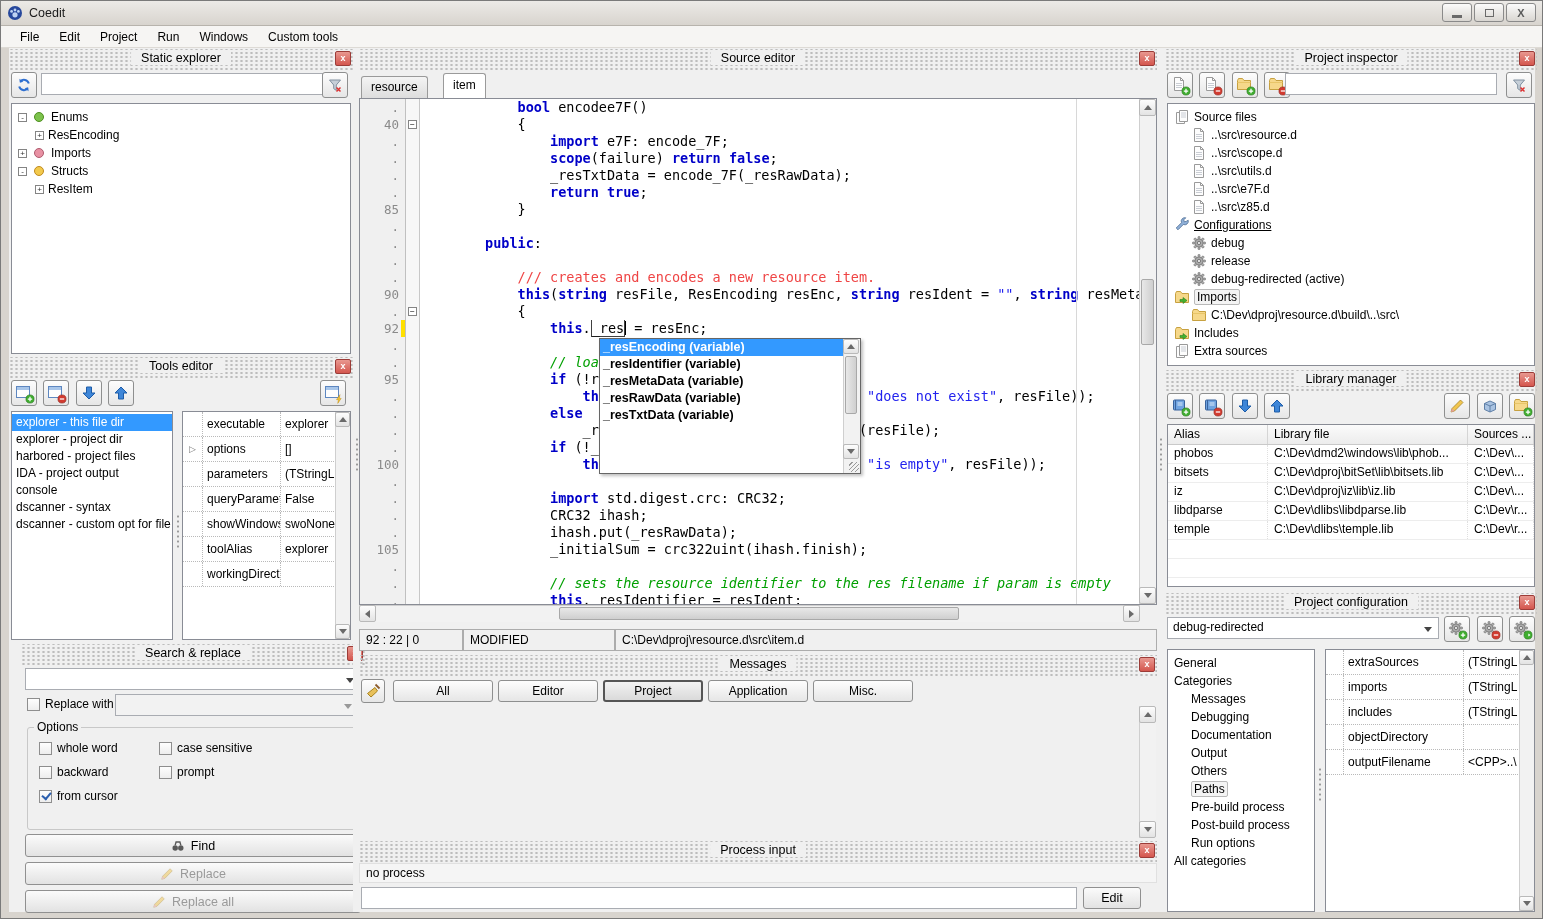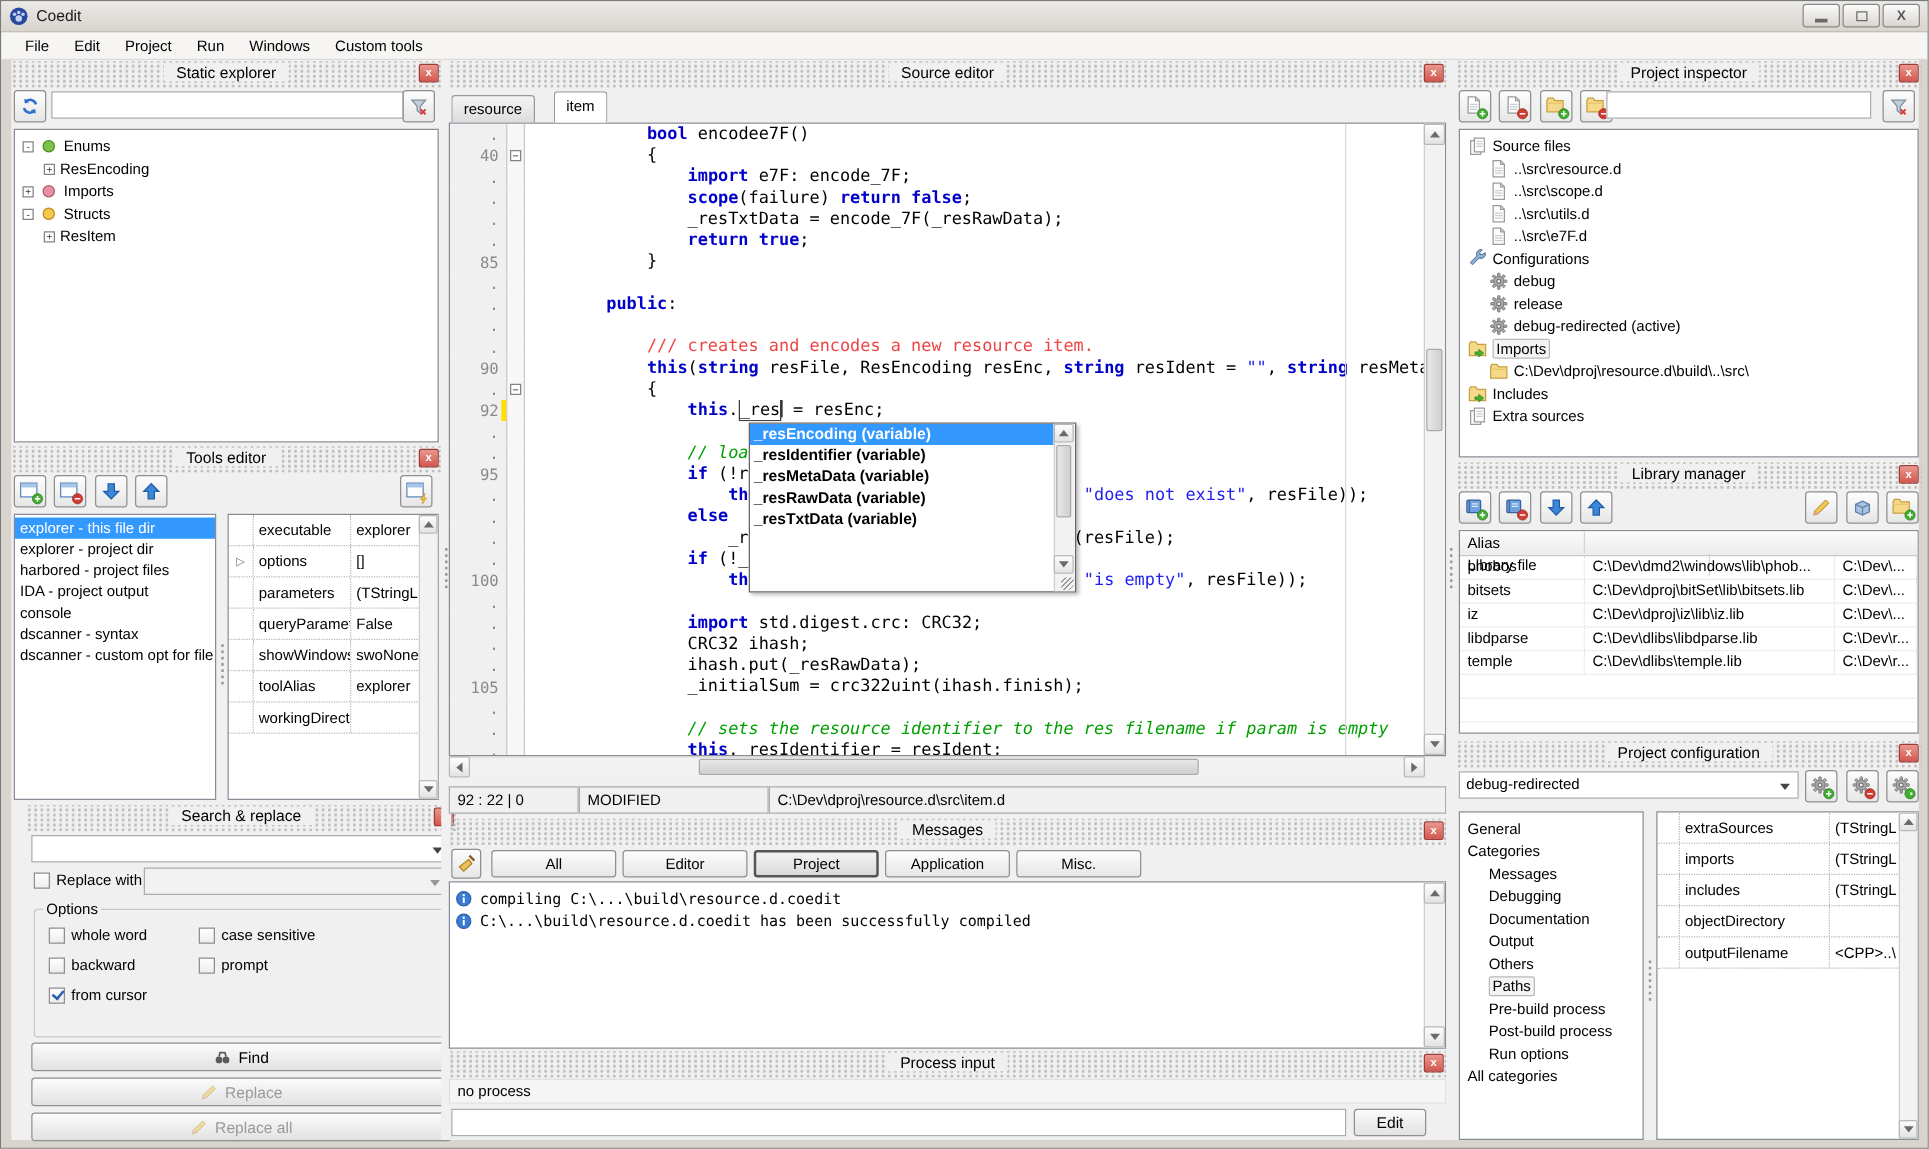--- a/index.html
+++ b/index.html
@@ -122,21 +122,21 @@
     display:inline-block;position:relative;margin-right:5px;flex:none;}
   .cb.on:after{content:"";position:absolute;left:2px;top:1px;width:7px;height:4px;
     border-left:2px solid #2B5FAF;border-bottom:2px solid #2B5FAF;transform:rotate(-50deg);}
   .chkrow{display:flex;align-items:center;position:absolute;}
   .bigbtn{position:absolute;height:23px;border:1px solid #909090;border-radius:3px;
     background:linear-gradient(#FBFBFB,#E2E2E2);display:flex;align-items:center;justify-content:center;font-size:12.5px;}
   .bigbtn.disabled{color:#9a9a9a;}
   fieldset{border:1px solid #C8C8C8;border-radius:3px;margin:0;padding:2px 6px;}
   legend{font-size:12px;padding:0 3px;}
   
-  .tblhead{display:flex;background:linear-gradient(#FBFBFB,#ECECEC);border-bottom:1px solid #C9C9C9;height:20px;flex-direction:column;}
+  .tblhead{display:flex;background:linear-gradient(#FBFBFB,#ECECEC);border-bottom:1px solid #C9C9C9;height:20px;}
   .tblhead div{padding:2px 6px;border-right:1px solid #D5D5D5;overflow:hidden;white-space:nowrap;}
   .tblrow{display:flex;height:19px;border-bottom:1px solid #EDEDED;}
   .tblrow div{padding:1px 6px;border-right:1px dotted #E0E0E0;overflow:hidden;white-space:nowrap;}
   .col0{width:100px;flex:none;} .col1{width:200px;flex:none;} .col2{flex:1;}
 </style>
 </head>
 <body>
 
 <svg width="0" height="0" style="position:absolute">
   <defs>
@@ -600,28 +600,20 @@
       <span class="hclose">x</span>
     </div>
     <div style="position:absolute;left:2px;top:24px;">
       <span class="tbtn" style="width:24px;height:24px;">
           <svg class="ic16">
             <use href="#i-broom"></use>
           </svg>
         </span>
     </div>
     <div></div>
-    <div class="sunken" style="position:absolute;left:0;top:50px;right:0;bottom:0;padding:4px 0;">
-        <div class="mrow"><svg class="ic14">
-            <use href="#i-info" xlink:href="#i-info"></use>
-          </svg><span>compiling C:\...\build\resource.d.coedit</span></div>
-        <div class="mrow"><svg class="ic14">
-            <use href="#i-info" xlink:href="#i-info"></use>
-          </svg><span>C:\...\build\resource.d.coedit has been successfully compiled</span></div>
-      </div>
     <div class="vsb" style="right:1px;top:51px;bottom:1px;">
       <span class="sbtn" style="top:0;left:-1px;">
           <span class="tri-u"></span>
         </span>
       <span class="sbtn" style="bottom:0;left:-1px;">
           <span class="tri-d"></span>
         </span>
     </div>
   <div class="fbtn" style="left: 34px; top: 25px; width: 100px;">All</div>
       <div class="fbtn" style="left: 139px; top: 25px; width: 100px;">Editor</div>
@@ -723,21 +715,27 @@
             <use href="#i-doc" xlink:href="#i-doc"></use>
           </svg>
           <span>..\src\utils.d</span>
         </div>
         <div class="trow" style="padding-left: 21px;">
           <svg class="ticon">
             <use href="#i-doc" xlink:href="#i-doc"></use>
           </svg>
           <span>..\src\e7F.d</span>
         </div>
-        <div class="trow" style="padding-left: 4px;">
+        <div class="trow" style="padding-left: 21px;">
+          <svg class="ticon">
+            <use href="#i-doc" xlink:href="#i-doc"></use>
+          </svg>
+          <span>..\src\z85.d</span>
+        </div>
+        <div class="trow" style="padding-left: 4px; text-decoration: underline;">
           <svg class="ticon">
             <use href="#i-wrench" xlink:href="#i-wrench"></use>
           </svg>
           <span>Configurations</span>
         </div>
         <div class="trow" style="padding-left: 21px;">
           <svg class="ticon">
             <use href="#i-gear" xlink:href="#i-gear"></use>
           </svg>
           <span>debug</span>

